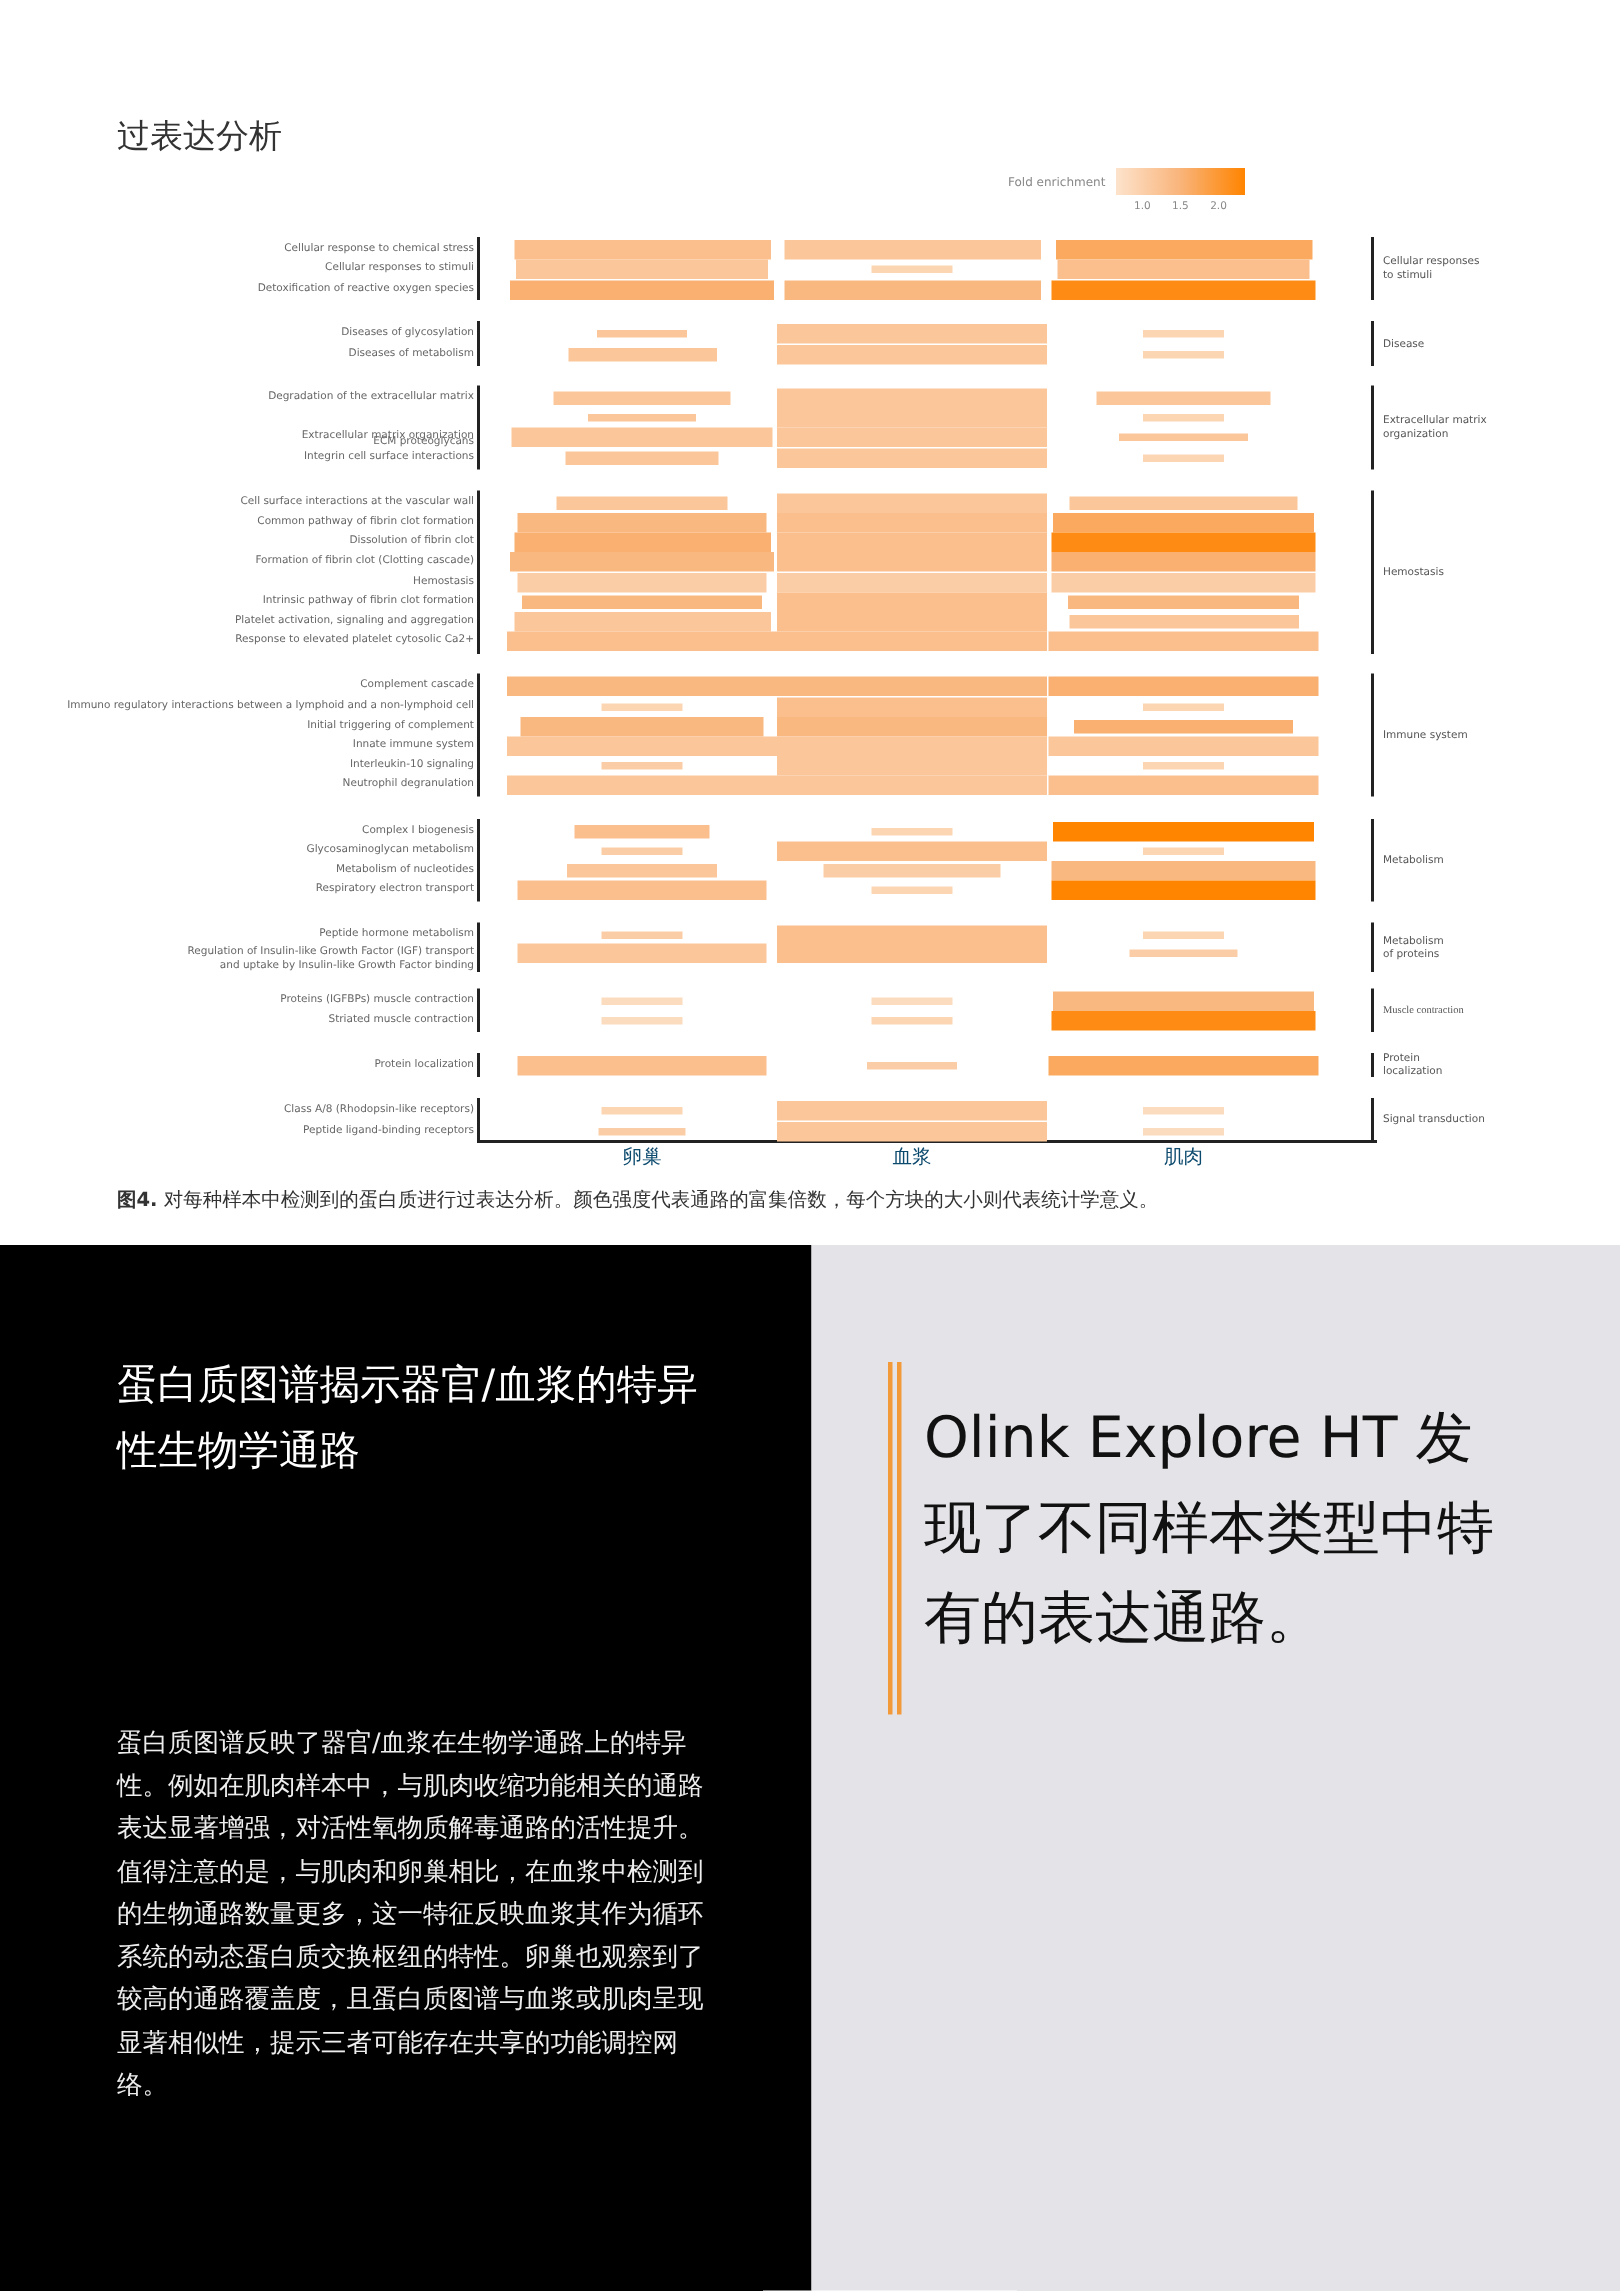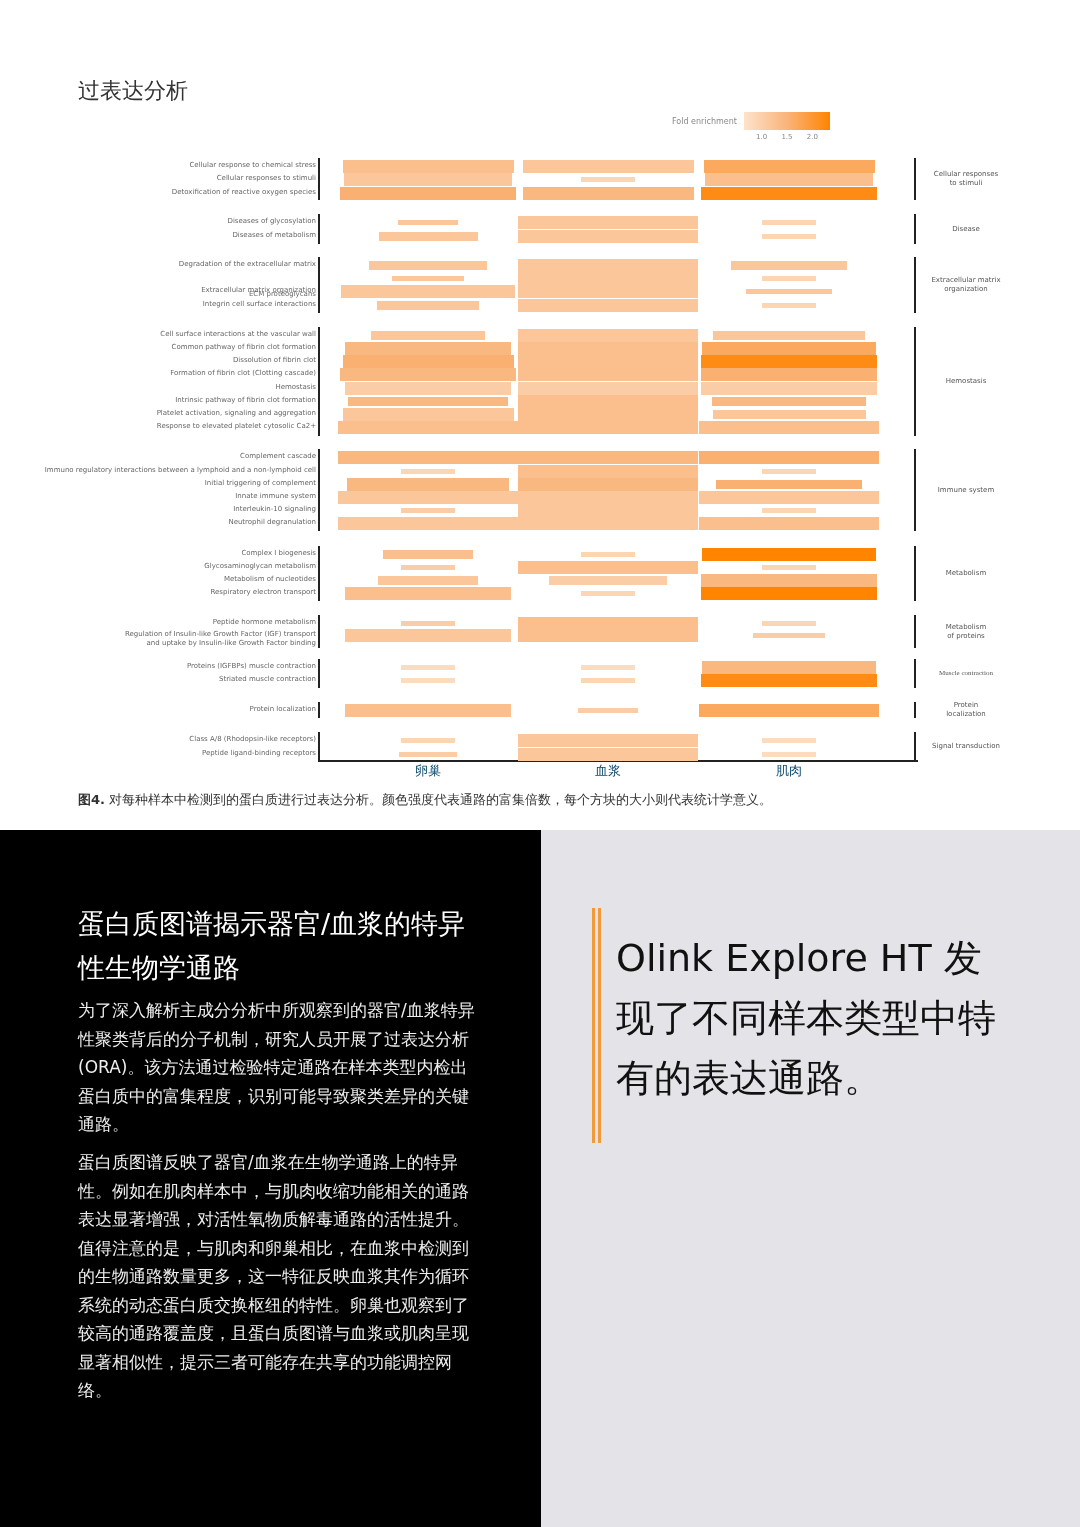--- a/index.html
+++ b/index.html
@@ -9,21 +9,21 @@
   .subtitle { position: absolute; left: 78px; top: 92px; font-size: 14px; color: #333; }
   .legend { position: absolute; left: 672px; top: 96px; width: 170px; height: 34px; }
   .legend-label { position: absolute; left: 0; top: 5px; font-size: 8px; color: #888; }
   .legend-bar { position: absolute; left: 72px; top: 0; width: 86px; height: 18px; background: linear-gradient(to right, #fde3cc, #f9b47a, #ff8400); }
   .legend-ticks { position: absolute; left: 84px; top: 21px; font-size: 7px; color: #888; }
   .legend-ticks span { margin-right: 12px; }
   .chart { position: absolute; left: 0; top: 0; width: 1080px; height: 770px; }
   .row-label { position: absolute; right: 764px; font-size: 7px; color: #666; white-space: nowrap; text-align: right; line-height: 9px; }
   .group-bracket { position: absolute; left: 318px; width: 2px; background: #222; }
   .right-bracket { position: absolute; left: 914px; width: 2px; background: #222; }
-  .group-label { position: absolute; left: 922px; width: 88px; font-size: 7px; color: #555; text-align: center; line-height: 9px; }
+  .group-label { position: absolute; left: 922px; width: 88px; font-size: 7px; color: #555; text-align: left; line-height: 9px; }
   .bar { position: absolute; }
   .x-axis { position: absolute; left: 318px; top: 744px; width: 600px; height: 2px; background: #222; }
   .x-label { position: absolute; top: 746px; font-size: 13px; color: #0c4a6e; width: 80px; text-align: center; }
   .caption { position: absolute; left: 78px; top: 775px; font-size: 13px; color: #333; }
   .caption b { font-weight: bold; }
   .bottom-left { position: absolute; left: 0; top: 830px; width: 541px; height: 697px; background: #000; }
   .bottom-right { position: absolute; left: 541px; top: 830px; width: 539px; height: 697px; background: #e4e4e8; }
   .bl-heading { position: absolute; left: 78px; top: 72px; width: 400px; font-size: 27px; line-height: 44px; color: #fff; }
   .bl-para { position: absolute; left: 78px; width: 405px; font-size: 17px; line-height: 28.5px; color: #eee; }
   .quote-line1 { position: absolute; left: 51px; top: 78px; width: 3px; height: 235px; background: #f29a3a; }
@@ -218,21 +218,20 @@
       <div class="x-label" style="left: 388px;">卵巢</div>
       <div class="x-label" style="left: 568px;">血浆</div>
       <div class="x-label" style="left: 749px;">肌肉</div>
     </div>
 
   <div class="caption"><b>图4.</b><span> 对每种样本中检测到的蛋白质进行过表达分析。颜色强度代表通路的富集倍数，每个方块的大小则代表统计学意义。</span></div>
 </div>
 
 <div class="bottom-left">
   <div class="bl-heading">蛋白质图谱揭示器官/血浆的特异性生物学通路</div>
-  <div class="bl-para" style="top:166px;">为了深入解析主成分分析中所观察到的器官/血浆特异性聚类背后的分子机制，研究人员开展了过表达分析(ORA)。该方法通过检验特定通路在样本类型内检出蛋白质中的富集程度，识别可能导致聚类差异的关键通路。</div>
   <div class="bl-para" style="top:318px;">蛋白质图谱反映了器官/血浆在生物学通路上的特异性。例如在肌肉样本中，与肌肉收缩功能相关的通路表达显著增强，对活性氧物质解毒通路的活性提升。值得注意的是，与肌肉和卵巢相比，在血浆中检测到的生物通路数量更多，这一特征反映血浆其作为循环系统的动态蛋白质交换枢纽的特性。卵巢也观察到了较高的通路覆盖度，且蛋白质图谱与血浆或肌肉呈现显著相似性，提示三者可能存在共享的功能调控网络。</div>
 </div>
 
 <div class="bottom-right">
   <div class="quote-line1"></div>
   <div class="quote-line2"></div>
   <div class="quote-text">Olink Explore HT 发现了不同样本类型中特有的表达通路。</div>
 </div>
 
 </body></html>

